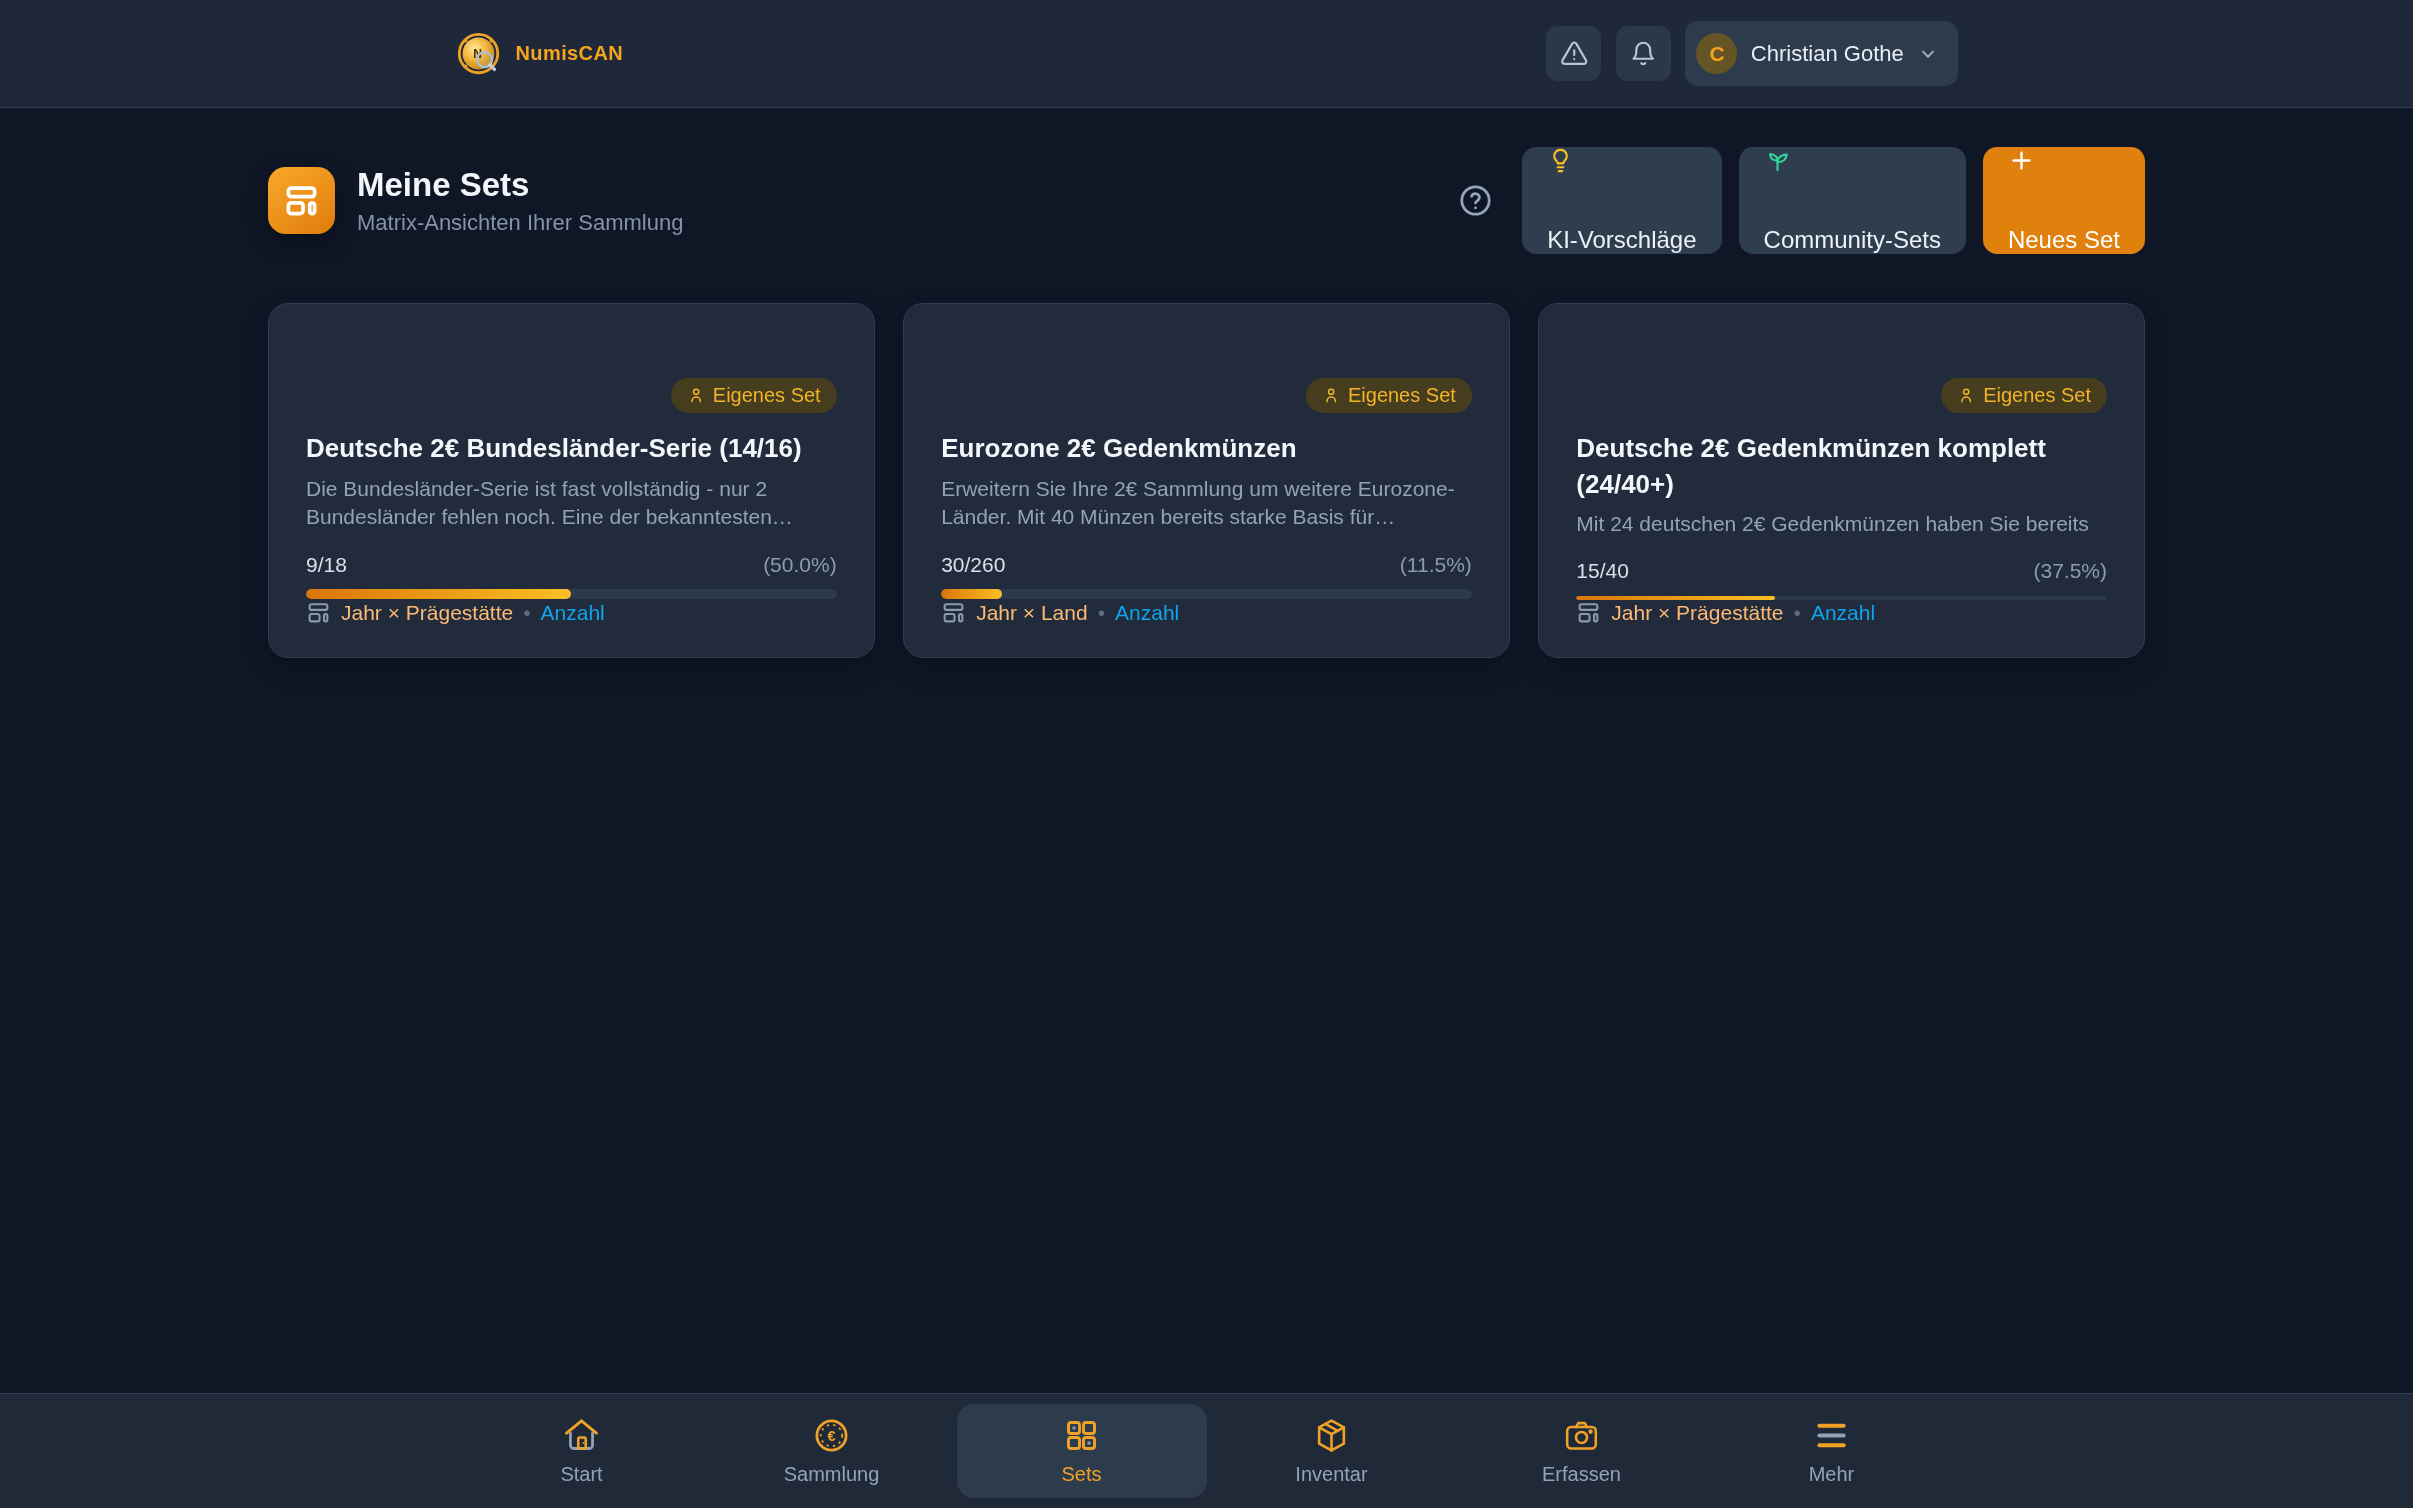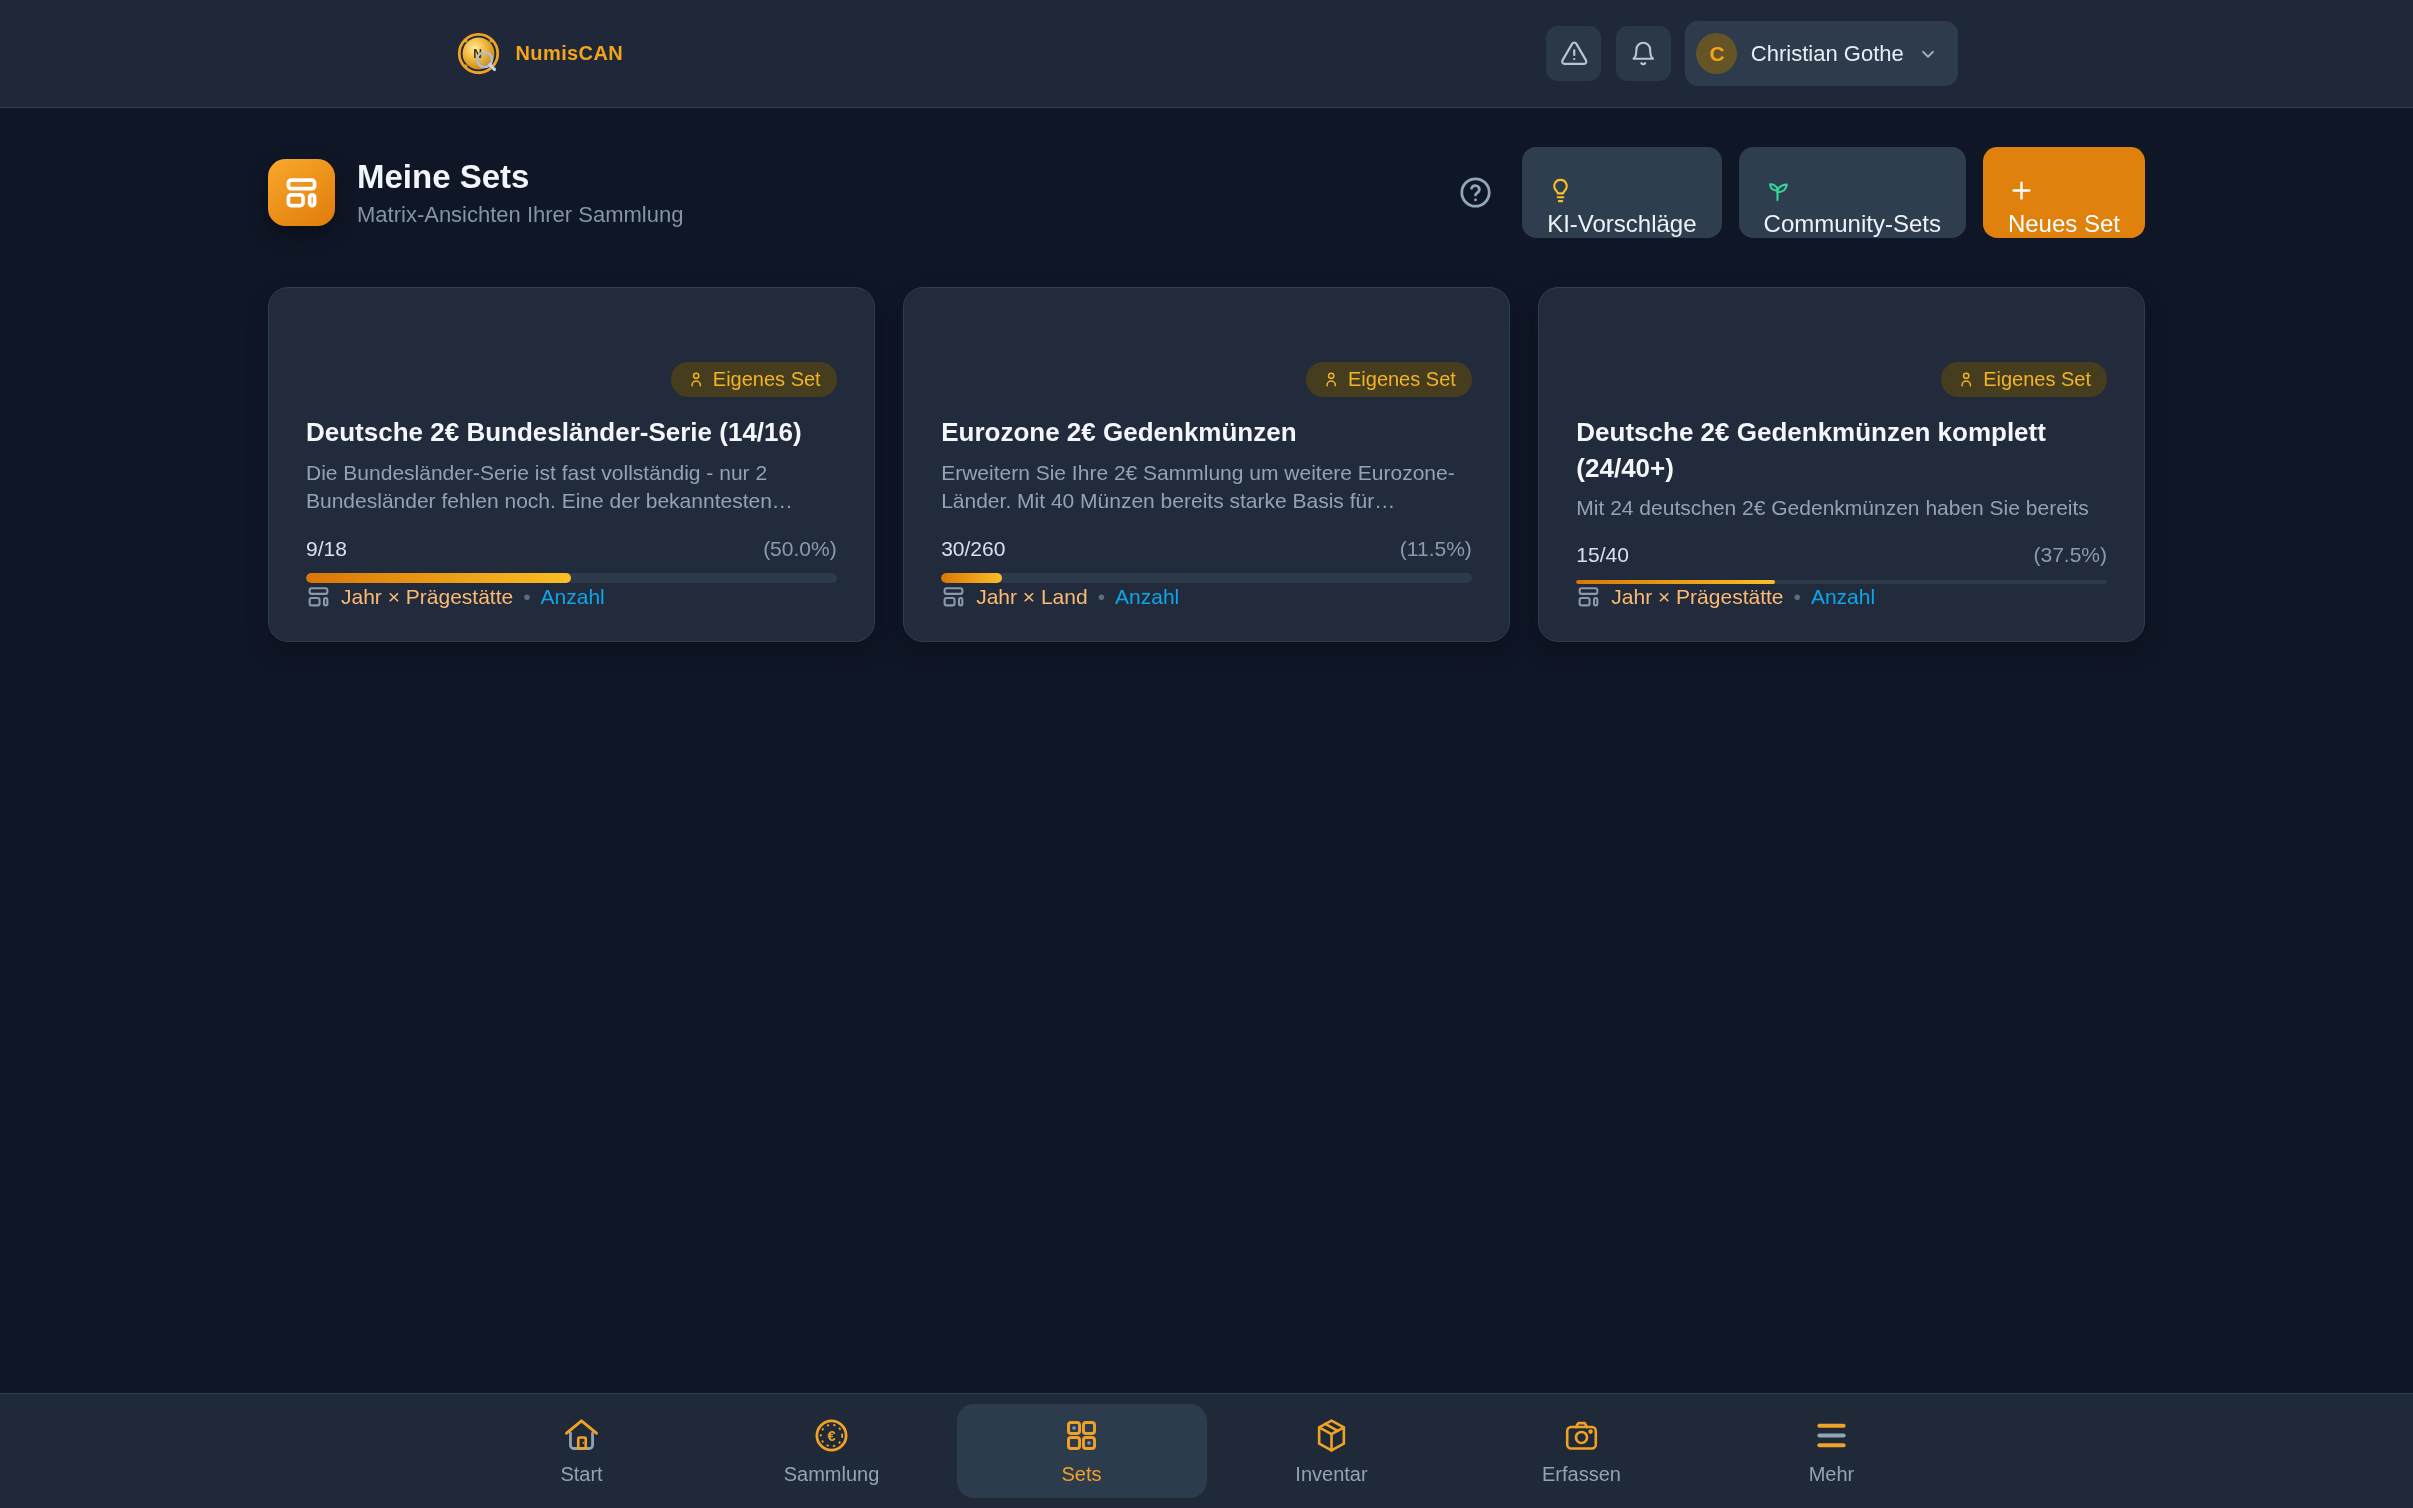--- a/index.html
+++ b/index.html
@@ -52,22 +52,22 @@
     box-shadow:0 8.4px 20px rgba(0,0,0,.35); flex:none;
   }
   .page-icon svg { width:37px; height:37px; stroke:#ffffff; }
   .page-titles { margin-left:22px; }
   .page-title { font-size:33px; font-weight:bold; color:#f2f6fa; }
   .page-subtitle { font-size:22px; color:#8494a7; margin-top:6px; }
   .page-actions { margin-left:auto; display:flex; align-items:center; gap:17px; }
   .help-btn { margin-right:11.7px; cursor:pointer; }
   .help-btn svg { width:35px; height:35px; stroke:#93a5bb; }
   .action-btn {
-    height:91px; border-radius:14.2px; background:#2f3e4f;
-    display:flex; flex-direction:column; align-items:flex-start; justify-content:flex-end;
+    height:107px; border-radius:14.2px; background:#2f3e4f;
+    display:flex; flex-direction:column; align-items:flex-start; justify-content:space-between;
     gap:5.9px; padding:0 25px; cursor:pointer; border:none;
   }
   .action-btn .a-icon svg { width:27px; height:27px; }
   .action-btn .a-label { font-size:24px; color:#eef2f7; }
   .action-btn.primary { background:#e0810d; }
   .action-btn.primary .a-label { color:#ffffff; font-weight:400; }
 
   
   .cards {
     margin-top:49px;

